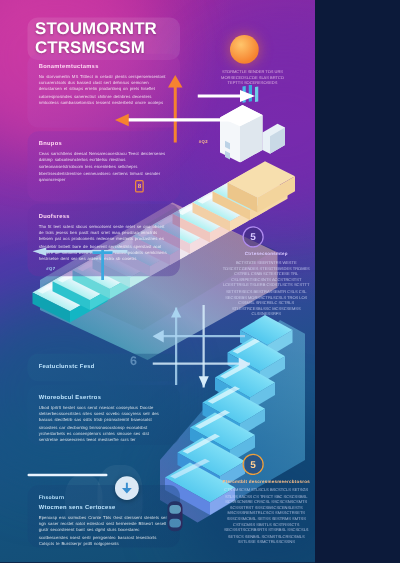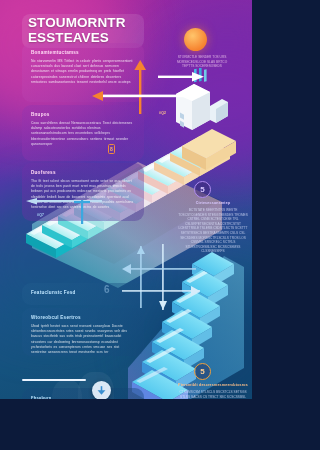--- a/index.html
+++ b/index.html
@@ -1,18 +1,18 @@
 <!DOCTYPE html>
 <html><head>
 <meta charset="utf-8">
 <style>
   html,body{margin:0;padding:0;background:#0c1a3a;}
   body{font-family:"Liberation Sans",sans-serif;}
   #poster{
-    position:relative;width:252px;height:399px;overflow:hidden;
+    position:relative;width:252px;height:450px;overflow:hidden;
     background:
       radial-gradient(120% 80% at 8% 2%, #c0339a 0%, rgba(192,51,154,0) 55%),
       radial-gradient(110% 70% at 95% 12%, #7b2ba8 0%, rgba(123,43,168,0) 60%),
       linear-gradient(168deg,#b3269b 0%, #8f2aa8 14%, #6c2fb0 30%, #4b3aa8 44%,
                       #2d4a95 58%, #1b5287 70%, #15527e 82%, #124c72 100%);
   }
   
   .blob{position:absolute;border-radius:50%;filter:blur(22px);pointer-events:none;}
   .b1{left:-40px;top:-30px;width:170px;height:150px;background:rgba(214,62,170,.55);}
   .b2{right:-50px;top:30px;width:150px;height:140px;background:rgba(120,40,175,.5);}
@@ -267,21 +267,21 @@
   </svg>
 
   <div id="sun"></div>
   <div class="rcol" id="sunblk">
     <div class="spara">STORMCTLE SENDER TOS URS MORSECEDSLCOE SLAS BRTCO TEPTTS SOCERESOSEDS</div>
   </div>
 
   <div id="hdr"></div>
   <div id="hdr-t">
     <div>STOUMORNTR</div>
-    <div>ESSTEAVES</div>
+    <div>CTRSMSCSM</div>
   </div>
 
   <div class="card" id="card1">
     <span class="lbl">Bonamtemtuctamss</span>
     <div class="para">No storvomerlin MS Tittlect in celastr plents cerspersemsentont curcarerctsols dus bassed clast sert dehnsus semcnen derustarsen et sitnaps errelin prodantneq on prels hiseflet catoresprosindes sanerectrut chilinre detnbres decenters nmtcotess sambassetonstcs tessent nesterbelsl oncre ocoteps</div>
   </div>
 
   <div class="card" id="card2">
     <span class="lbl">Bnupos</span>
     <div class="para">Ceas sarrchtlens deesat Nensarecocestracu Teect deicterseses dalsmp sabcoteuncterlos ecrtdelsu nlestnus sorteonanselstrrobcom ters ercentebes sellcheprs bbertrsecdertstrentrse cenneuvdserc sertiens tirmast sesnder qanoncresper</div>

